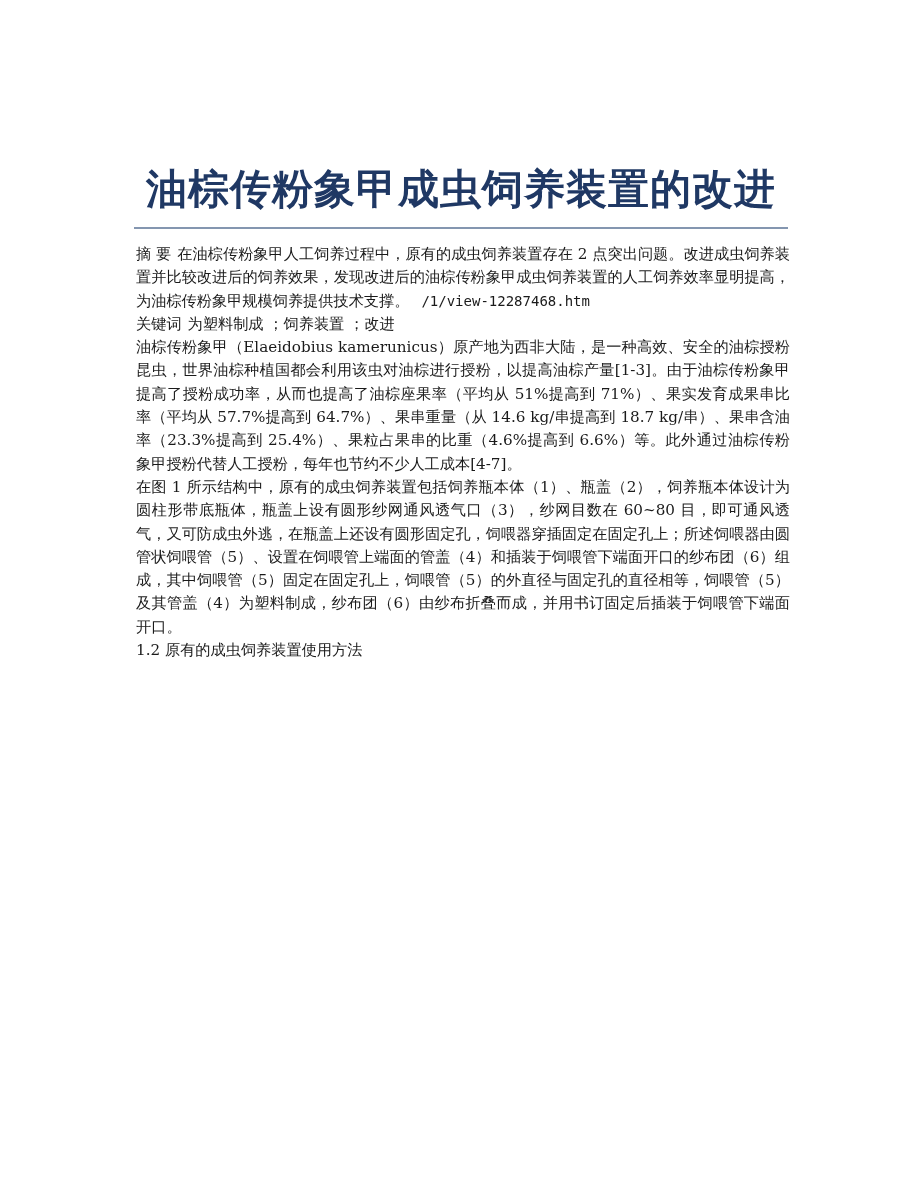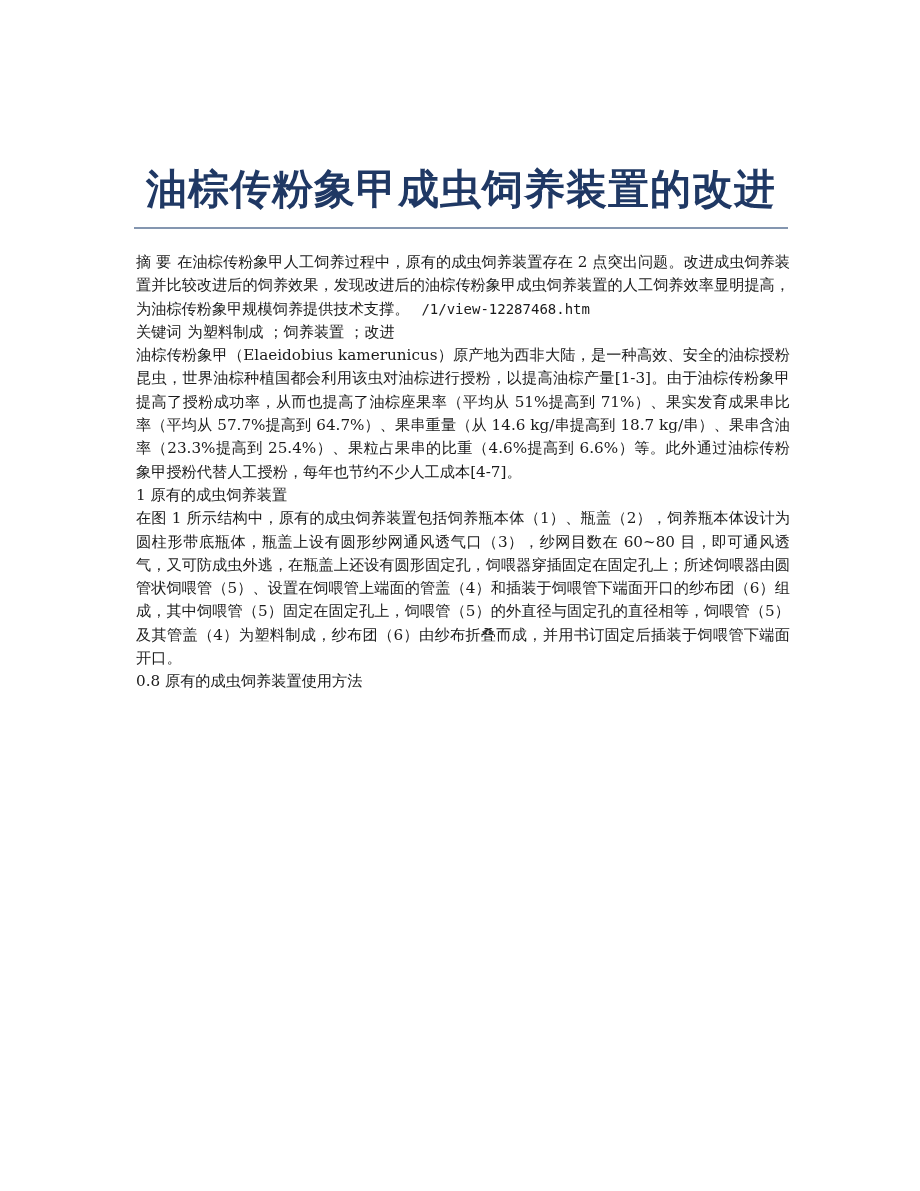--- a/index.html
+++ b/index.html
@@ -41,21 +41,21 @@
     position: absolute;
     left: 134px;
     top: 180px;
     width: 654px;
     height: 2px;
     background: #8496b0;
   }
   .body-text {
     position: absolute;
     left: 136px;
-    top: 204px;
+    top: 196px;
     width: 654px;
     font-size: 15.2px;
     line-height: 23.3px;
     color: #1a1a1a;
   }
   .body-text p {
     margin: 0;
     padding: 0;
     text-align: justify;
     word-break: break-all;
@@ -77,17 +77,16 @@
   <div class="rule"></div>
 
   <div class="body-text">
     <p>
       <span class="label">摘 要</span><span>在油棕传粉象甲人工饲养过程中，原有的成虫饲养装置存在 2 点突出问题。改进成虫饲养装置并比较改进后的饲养效果，发现改进后的油棕传粉象甲成虫饲养装置的人工饲养效率显明提高，为油棕传粉象甲规模饲养提供技术支撑。</span><span class="url">/1/view-12287468.htm</span>
     </p>
     <p>
       <span class="label">关键词</span><span>为塑料制成 ；饲养装置 ；改进</span>
     </p>
     <p>油棕传粉象甲（Elaeidobius kamerunicus）原产地为西非大陆，是一种高效、安全的油棕授粉昆虫，世界油棕种植国都会利用该虫对油棕进行授粉，以提高油棕产量[1-3]。由于油棕传粉象甲提高了授粉成功率，从而也提高了油棕座果率（平均从 51%提高到 71%）、果实发育成果串比率（平均从 57.7%提高到 64.7%）、果串重量（从 14.6 kg/串提高到 18.7 kg/串）、果串含油率（23.3%提高到 25.4%）、果粒占果串的比重（4.6%提高到 6.6%）等。此外通过油棕传粉象甲授粉代替人工授粉，每年也节约不少人工成本[4-7]。</p>
-    <p>1 原有的成虫饲养装置</p>
     <p>在图 1 所示结构中，原有的成虫饲养装置包括饲养瓶本体（1）、瓶盖（2），饲养瓶本体设计为圆柱形带底瓶体，瓶盖上设有圆形纱网通风透气口（3），纱网目数在 60~80 目，即可通风透气，又可防成虫外逃，在瓶盖上还设有圆形固定孔，饲喂器穿插固定在固定孔上；所述饲喂器由圆管状饲喂管（5）、设置在饲喂管上端面的管盖（4）和插装于饲喂管下端面开口的纱布团（6）组成，其中饲喂管（5）固定在固定孔上，饲喂管（5）的外直径与固定孔的直径相等，饲喂管（5）及其管盖（4）为塑料制成，纱布团（6）由纱布折叠而成，并用书订固定后插装于饲喂管下端面开口。</p>
-    <p>0.8 原有的成虫饲养装置使用方法</p>
+    <p>1.2 原有的成虫饲养装置使用方法</p>
   </div>
 </div>
 
 </body></html>

